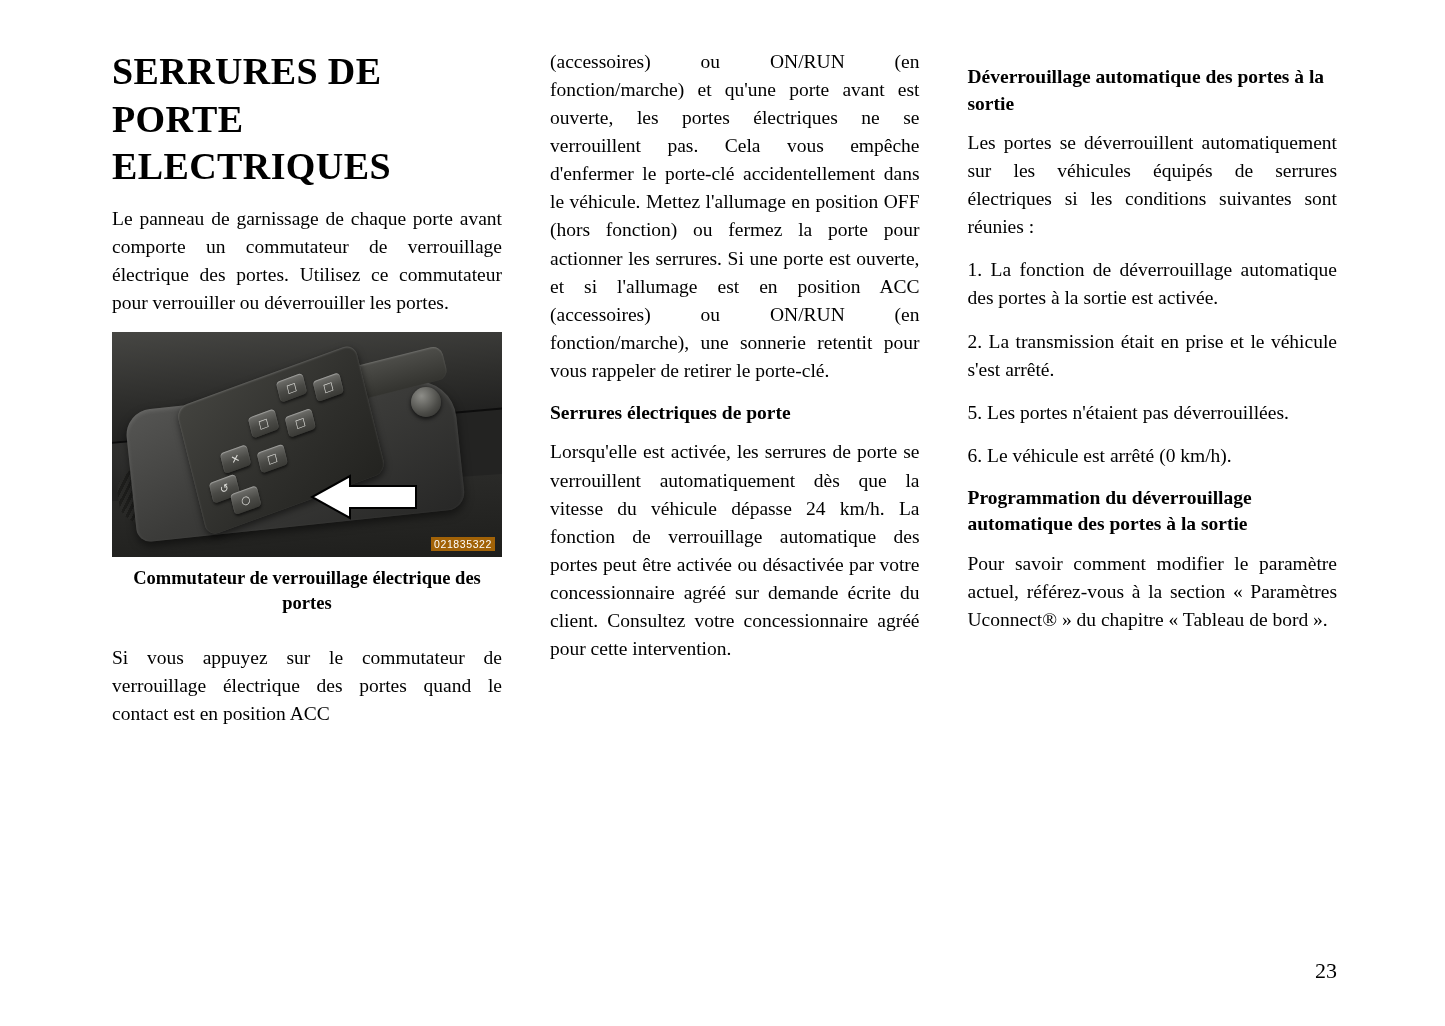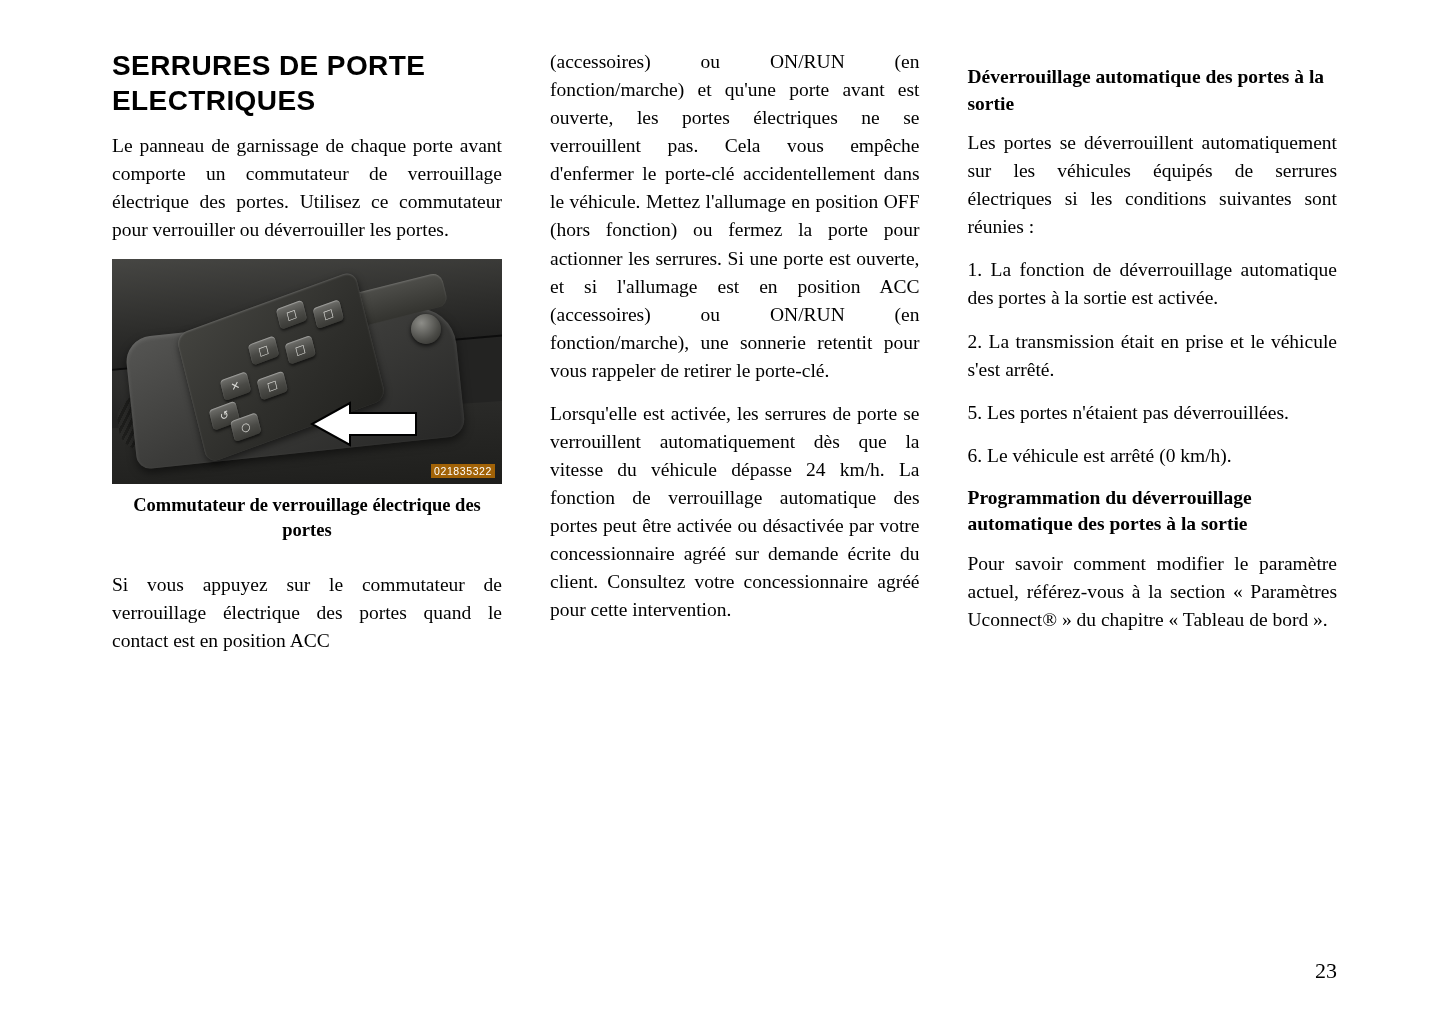--- a/index.html
+++ b/index.html
@@ -27,23 +27,23 @@
     left: 112px;
     top: 48px;
     width: 1225px;
     display: flex;
     gap: 48px;
   }
   .col {
     width: 390px;
   }
   h1.chapter-title {
-    font-family: Liberation Sans, sans-serif;
+    font-family: Liberation Serif, serif;
     font-weight: bold;
-    font-size: 28px;
+    font-size: 38px;
     line-height: 1.25;
     letter-spacing: 0.4px;
     margin: 0 0 14px 0;
   }
   h2.sub-head {
     font-family: "Liberation Serif", serif;
     font-weight: bold;
     font-size: 19.5px;
     line-height: 1.36;
     margin: 14px 0 12px 0;
@@ -214,20 +214,21 @@
           <div class="fig-code">021835322</div>
         </div>
         <div class="caption">Commutateur de verrouillage électrique des portes</div>
       </div>
 
       <p class="para last">Si vous appuyez sur le commutateur de verrouillage électrique des portes quand le contact est en position ACC</p>
     </div>
 
     <div class="col">
       <p class="para">(accessoires) ou ON/RUN (en fonction/marche) et qu'une porte avant est ouverte, les portes électriques ne se verrouillent pas. Cela vous empêche d'enfermer le porte-clé accidentellement dans le véhicule. Mettez l'allumage en position OFF (hors fonction) ou fermez la porte pour actionner les serrures. Si une porte est ouverte, et si l'allumage est en position ACC (accessoires) ou ON/RUN (en fonction/marche), une sonnerie retentit pour vous rappeler de retirer le porte-clé.</p>
+      <h2 class="sub-head">Serrures électriques de porte</h2>
       <p class="para last">Lorsqu'elle est activée, les serrures de porte se verrouillent automatiquement dès que la vitesse du véhicule dépasse 24 km/h. La fonction de verrouillage automatique des portes peut être activée ou désactivée par votre concessionnaire agréé sur demande écrite du client. Consultez votre concessionnaire agréé pour cette intervention.</p>
     </div>
 
     <div class="col">
       <h2 class="sub-head" style="margin-top:16px;">Déverrouillage automatique des portes à la sortie</h2>
       <p class="para">Les portes se déverrouillent automatiquement sur les véhicules équipés de serrures électriques si les conditions suivantes sont réunies :</p>
       <p class="para">1. La fonction de déverrouillage automatique des portes à la sortie est activée.</p>
       <p class="para">2.  La transmission était en prise et le véhicule s'est arrêté.</p>
       <p class="para">5.  Les portes n'étaient pas déverrouillées.</p>
       <p class="para">6.  Le véhicule est arrêté (0 km/h).</p>

